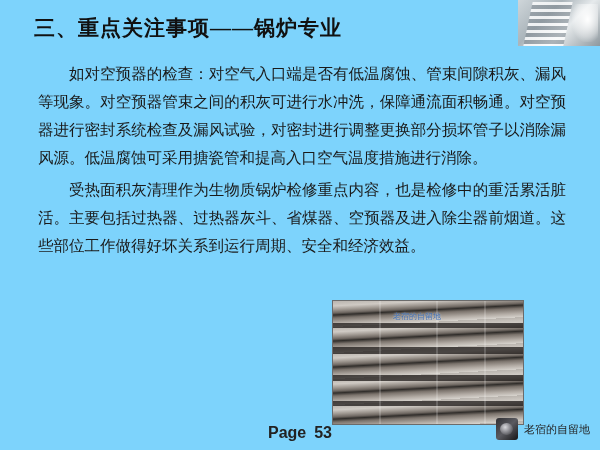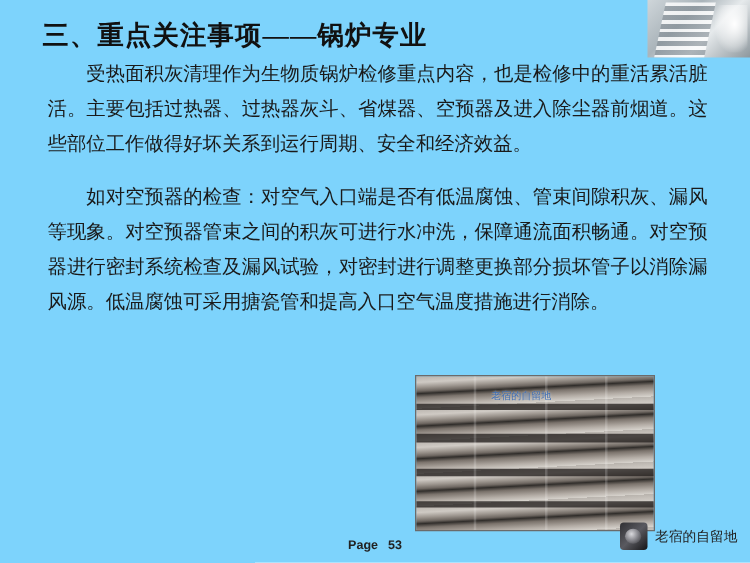--- a/index.html
+++ b/index.html
@@ -139,21 +139,21 @@
     text-shadow: 0 0 2px rgba(255,255,255,0.6);
     white-space: nowrap;
   }
 
   .page-label {
     position: absolute;
     left: 0;
     right: 0;
     bottom: 8px;
     text-align: center;
-    font-size: 10px;
+    font-size: 16px;
     font-weight: bold;
     color: #222222;
     font-family: "Liberation Sans", sans-serif;
     margin-top: 28px;
   }
   .page-label .num {
     margin-left: 8px;
     font-weight: bold;
   }
 
@@ -197,22 +197,22 @@
 <div class="slide">
 
   <div class="corner-photo">
     <div class="stair"></div>
     <div class="glow"></div>
   </div>
 
   <div class="title">三、重点关注事项——锅炉专业</div>
 
   <div class="body-text">
+    <p class="para second">如对空预器的检查：对空气入口端是否有低温腐蚀、管束间隙积灰、漏风等现象。对空预器管束之间的积灰可进行水冲洗，保障通流面积畅通。对空预器进行密封系统检查及漏风试验，对密封进行调整更换部分损坏管子以消除漏风源。低温腐蚀可采用搪瓷管和提高入口空气温度措施进行消除。</p>
     <p class="para">受热面积灰清理作为生物质锅炉检修重点内容，也是检修中的重活累活脏活。主要包括过热器、过热器灰斗、省煤器、空预器及进入除尘器前烟道。这些部位工作做得好坏关系到运行周期、安全和经济效益。</p>
-    <p class="para second">如对空预器的检查：对空气入口端是否有低温腐蚀、管束间隙积灰、漏风等现象。对空预器管束之间的积灰可进行水冲洗，保障通流面积畅通。对空预器进行密封系统检查及漏风试验，对密封进行调整更换部分损坏管子以消除漏风源。低温腐蚀可采用搪瓷管和提高入口空气温度措施进行消除。</p>
   </div>
 
   <div class="photo">
     <div class="band b1"></div>
     <div class="band b2"></div>
     <div class="band b3"></div>
     <div class="band b4"></div>
     <div class="streak s1"></div>
     <div class="streak s2"></div>
     <div class="streak s3"></div>

